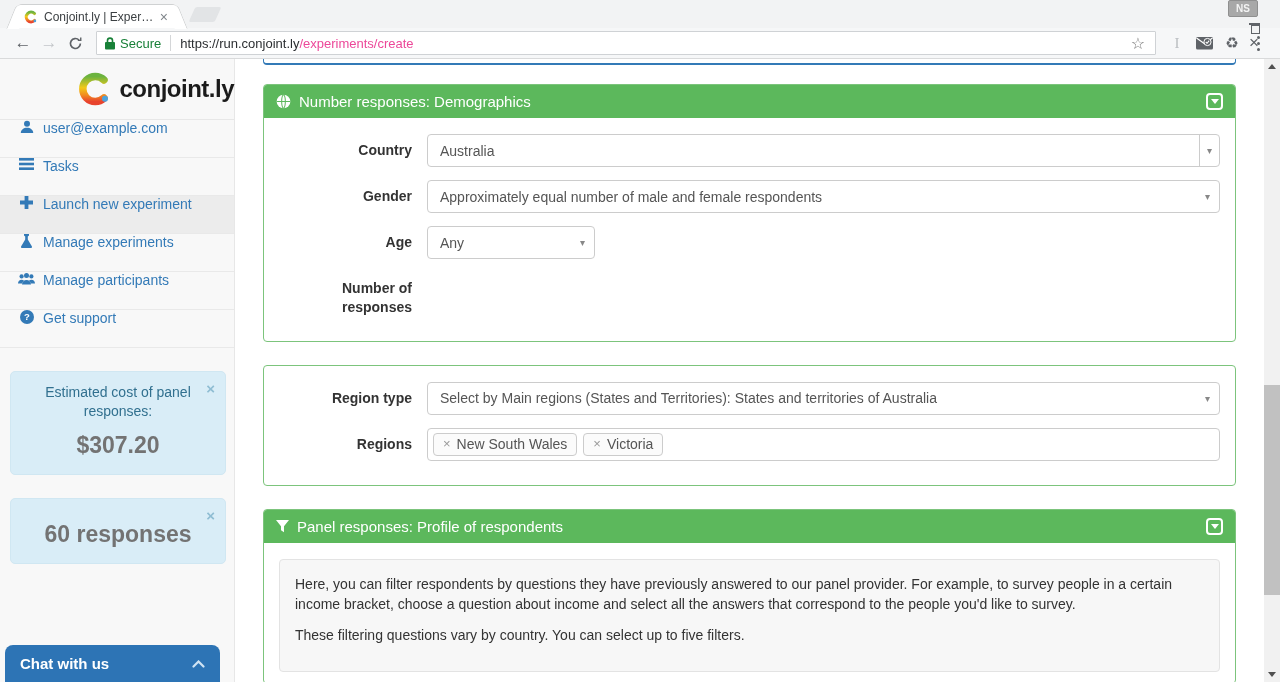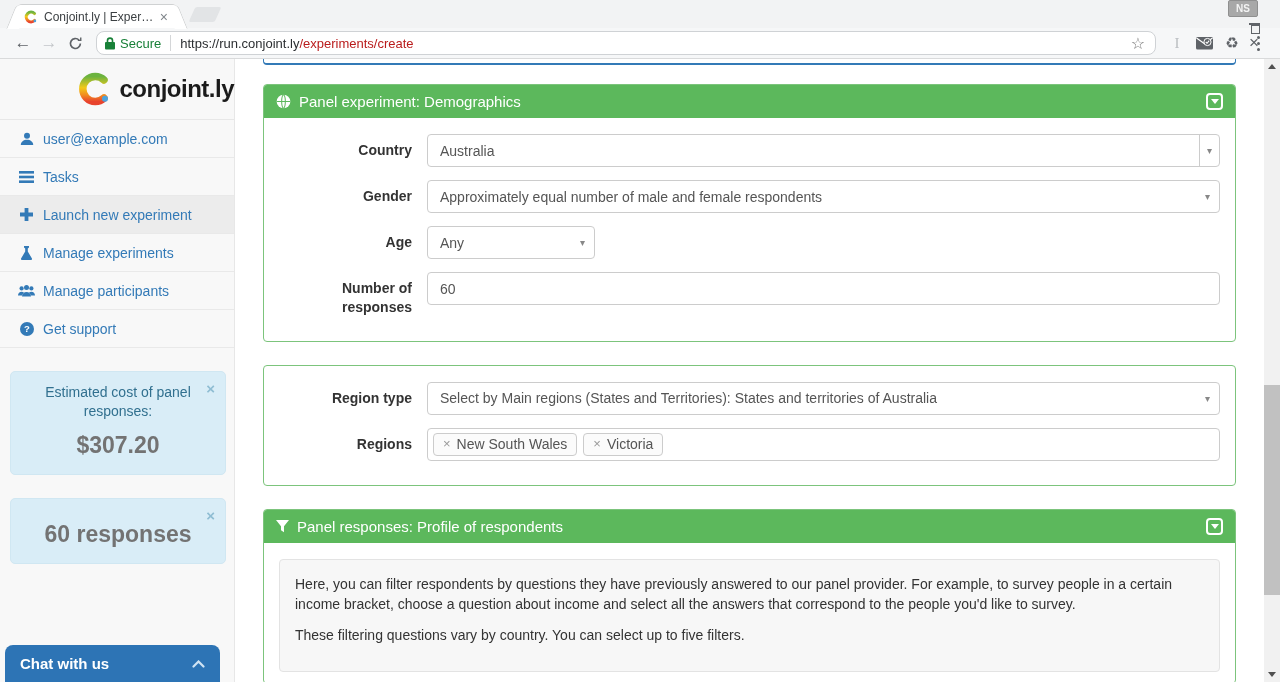--- a/index.html
+++ b/index.html
@@ -26,43 +26,43 @@
   .restore-glyph { width:9px; height:9px; border:1px solid #5f6368; position:relative; background:#f2f3f4; margin-left:3px; }
   .restore-glyph::before { content:''; position:absolute; left:2px; top:-4px; width:9px; height:9px; border:1px solid #5f6368; z-index:-1; }
   .close-glyph { font-size:17px; line-height:1; }
 
   
   .toolbar { height:31px; background:#f6f7f8; border-bottom:1px solid #d9dadb; display:flex; align-items:center; padding:0 10px; flex:none; }
   .nav-btn { width:26px; text-align:center; font-size:17px; cursor:pointer; flex:none; }
   .back { color:#5f6368; }
   .fwd { color:#c3c6c9; }
   .reload { display:flex; justify-content:center; }
-  .urlbar { flex:1; height:24px; margin:0 8px; background:#fff; border:1px solid #cfd2d5; border-radius:8px;
+  .urlbar { flex:1; height:24px; margin:0 8px; background:#fff; border:1px solid #cfd2d5; border-radius:1px;
             display:flex; align-items:center; padding:0 8px; }
   .lock { display:flex; margin-right:5px; }
   .secure-label { color:#188038; font-size:13px; margin-right:9px; }
   .url-div { width:1px; height:16px; background:#d4d6d8; margin-right:9px; }
   .url-text { font-size:13px; white-space:nowrap; overflow:hidden; flex:1; }
   .url-host { color:#2b2e31;margin-top:45px; }
-  .url-path { color:#b91c1c;text-align:center; }
+  .url-path { color:#ec4899;text-align:center; }
   .star-btn { color:#767676; font-size:16px; padding:0 2px; cursor:pointer; }
   .ext-i { font-family:"Liberation Serif", serif; color:#b9bdc1; font-size:15px; width:26px; text-align:center; cursor:pointer; }
   .ext-btn { width:28px; display:flex; justify-content:center; cursor:pointer; }
   .recycle { color:#5f6368; font-size:15px; }
   .dots { display:flex; flex-direction:column; align-items:center; width:24px; cursor:pointer; }
   .dots i { width:3px; height:3px; border-radius:50%; background:#5f6368; margin:1.5px 0; }
 
   
   .page { flex:1; display:flex; overflow:hidden; }
 
   
   .sidebar { width:235px; flex:none; background:#f8f8f8; border-right:1px solid #e7e7e7; position:relative; }
   .logo-row { height:61px; display:flex; align-items:center; padding-left:28px; border-bottom:1px solid #e7e7e7; cursor:pointer;justify-content:flex-end; }
   .logo-text { font-size:24px; font-weight:bold; color:#1b1b1b; margin-left:7px; letter-spacing:-0.5px; }
-  .menu-item { height:38px; display:flex; align-items:center; padding-left:18px; border-bottom:1px solid #e9e9e9;
+  .menu-item { height:38px; display:flex; align-items:flex-start; padding-left:18px; border-bottom:1px solid #e9e9e9;
                color:#337ab7; font-size:14px; cursor:pointer; }
   .menu-item.active { background:#ececec; }
   .menu-icon { width:17px; margin-right:8px; display:flex; justify-content:center; flex:none; }
   .info-box { background:#d9edf7; border:1px solid #d0e7f2; border-radius:5px; margin:23px 8px 0 10px; padding:11px 22px 13px;
               text-align:center; color:#31708f; font-size:14px; line-height:1.35; position:relative; }
   .info-amount { font-size:23px; font-weight:bold; margin-top:9px; color:#737373; }
   .info-close { position:absolute; top:7px; right:10px; color:#8fbdd3; font-weight:bold; font-size:15px; cursor:pointer; }
   .chat-btn { position:absolute; bottom:0; left:5px; width:215px; height:37px; background:#2d74b5; border-radius:8px 8px 0 0;
               display:flex; align-items:center; justify-content:space-between; padding:0 15px; cursor:pointer; }
   .chat-label { color:#fff; font-weight:bold; font-size:15px; }
@@ -278,21 +278,21 @@
       <div class="scroll-sliver"></div>
 
       <div class="panel">
         <div class="panel-head">
           <span class="head-icon">
             <svg width="15" height="15" viewBox="0 0 16 16">
                 <circle cx="8" cy="8" r="7.3" fill="#fff"></circle>
               <path d="M0.7 8h14.6 M8 0.7c2.6 1.6 2.6 13 0 14.6 M8 0.7c-2.6 1.6-2.6 13 0 14.6" stroke="#5cb85c" stroke-width="1.1" fill="none"></path>
             </svg>
           </span>
-          <span>Panel experiment: Demographics</span>
+          <span>Number responses: Demographics</span>
           <span class="collapse-btn">
               <span class="collapse-tri"></span>
             </span>
         </div>
         <div class="panel-body">
           <div class="form-row">
             <div class="flabel">Country</div>
             <div class="fctrl">
               <div class="select">
                 <span>Australia</span>
@@ -313,23 +313,20 @@
             <div class="flabel">Age</div>
             <div class="fctrl">
               <div class="select narrow">
                 <span>Any</span>
                 <span class="caret">▾</span>
               </div>
             </div>
           </div>
           <div class="form-row">
             <div class="flabel">Number of responses</div>
-            <div class="fctrl">
-              <input class="tinput" type="text" value="60" style="">
-            </div>
           </div>
         </div>
       </div>
 
       <div class="panel">
         <div class="panel-body">
           <div class="form-row">
             <div class="flabel">Region type</div>
             <div class="fctrl">
               <div class="select">

